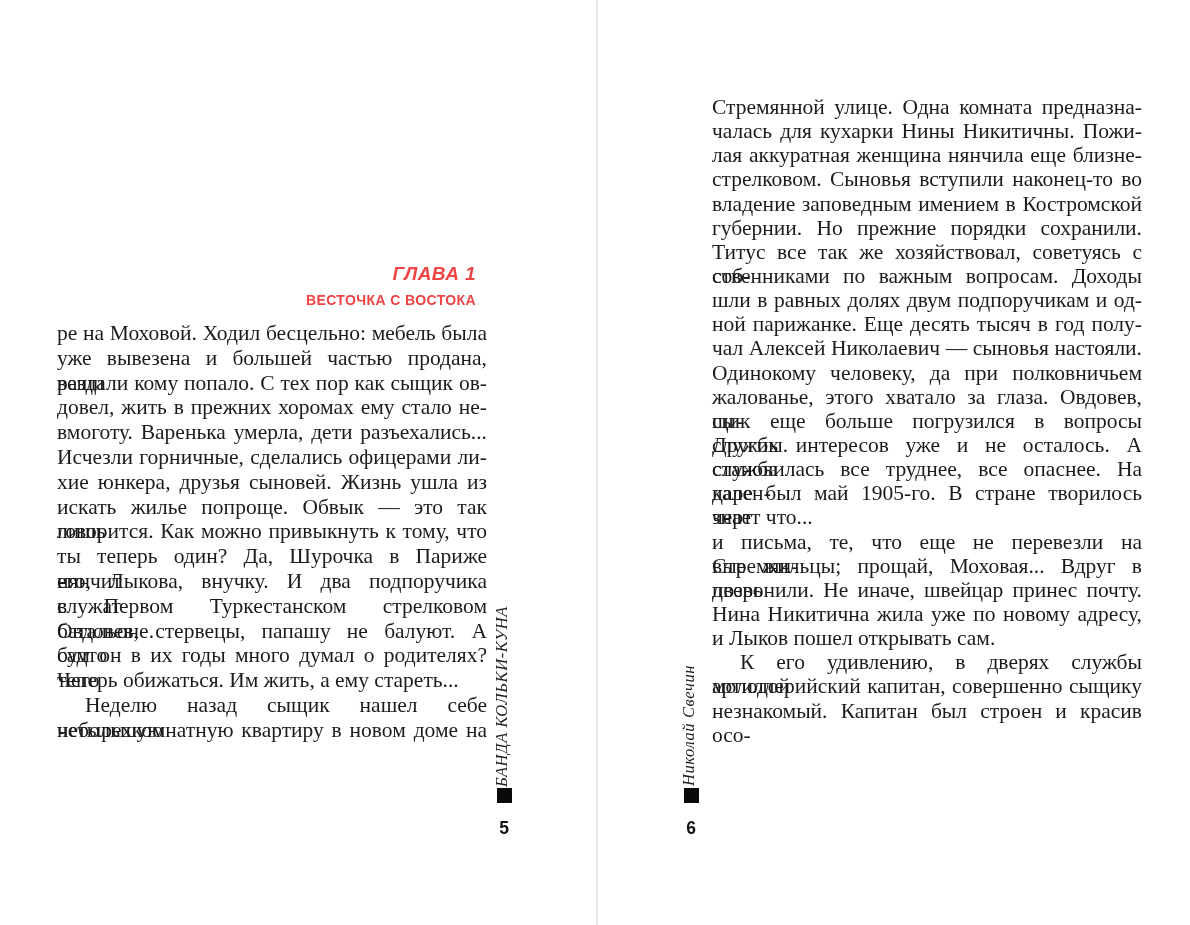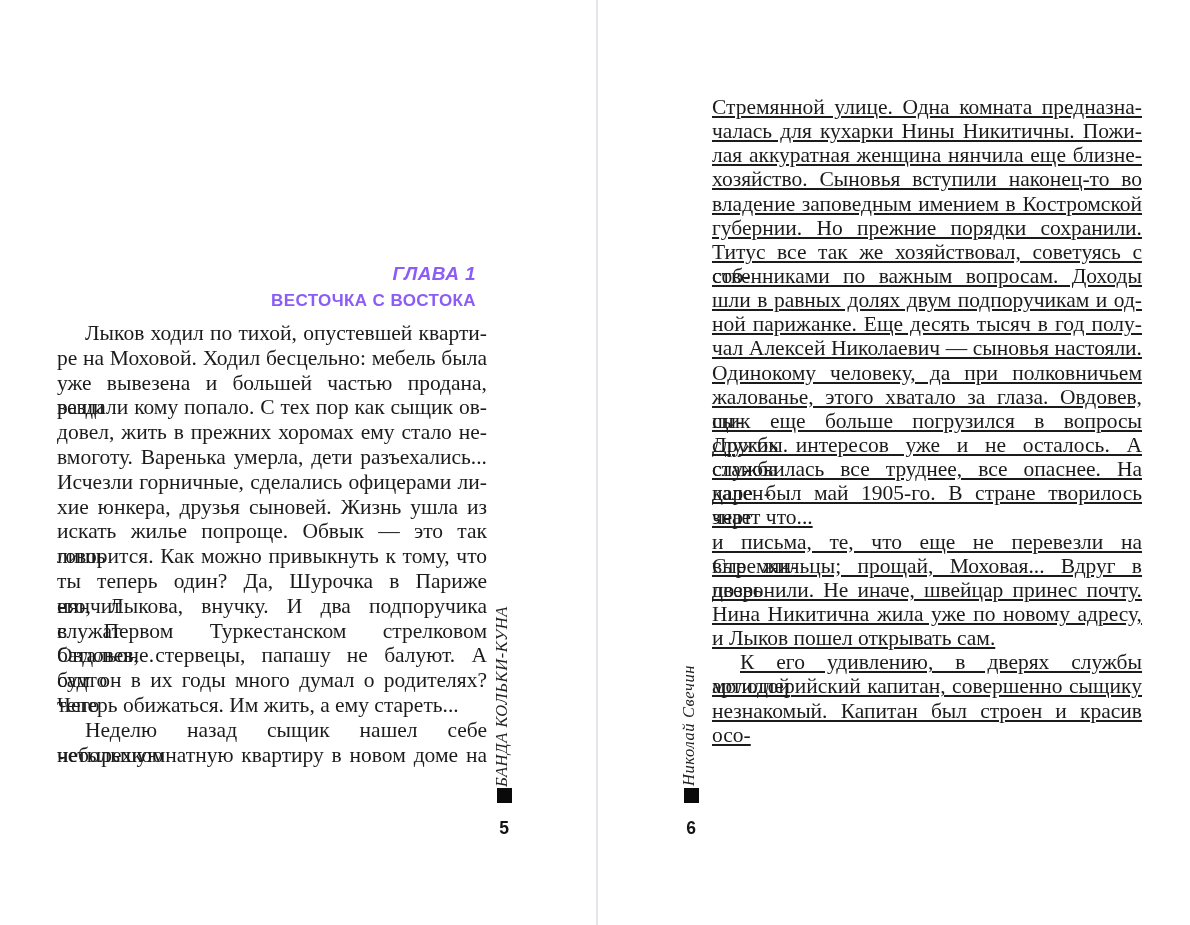--- a/index.html
+++ b/index.html
@@ -9,33 +9,33 @@
     color:var(--ink, #1b1b1b);
     font-family:"Liberation Serif", serif;
   }
   .divider {
     position:absolute; left:596px; top:0; width:2px; height:925px;
     background:var(--divider, #e4e4ea);
   }
   .chapter-block {
     position:absolute; left:57px; top:260px; width:419px;
     text-align:right;
-    font-family:"Liberation Sans", sans-serif; font-weight:bold; color:#8b5cf6;
+    font-family:"Liberation Sans", sans-serif; font-weight:bold; color:#ef4444;
   }
   .chapter-label { font-style:italic; font-size:19px; line-height:27px; letter-spacing:0.4px; }
-  .chapter-title { font-size:17px; line-height:27px; letter-spacing:0.4px; }
+  .chapter-title { font-size:14px; line-height:27px; letter-spacing:0.4px; }
   .page-text { position:absolute; width:430px; }
   #left-lines  { left:57px;  top:321px; }
   #right-lines { left:712px; top:95px;  }
   .line {
     font-size:21.5px; height:24.8px; line-height:24.8px;
     text-align:justify; text-align-last:justify;
     white-space:normal; overflow:visible;
   }
-  #right-lines .line { height:24.15px; line-height:24.15px;text-decoration:underline; }
+  #right-lines .line { height:24.15px; line-height:24.15px; }
   .line.indent { text-indent:28px; }
   .line.last { text-align-last:left; }
   .vtext {
     position:absolute;
     writing-mode:vertical-rl; transform:rotate(180deg);
     font-style:italic; font-size:16.5px; letter-spacing:0.6px; color:#1f1f1f;
     font-family:"Liberation Serif", serif; white-space:nowrap;
   }
   #vtext-left  { left:492px; top:610px; height:177px; }
   #vtext-right { left:679px; top:672px; height:114px; }
@@ -55,21 +55,20 @@
 <body style="--bg: #ffffff; --ink: #1b1b1b; --divider: #e4e4ea; --square: #0a0a0a;">
 
 <div class="divider"></div>
 
 <div>
   <div class="chapter-block">
     <div class="chapter-label">ГЛАВА 1</div>
     <div class="chapter-title">ВЕСТОЧКА С ВОСТОКА</div>
   </div>
   <div class="page-text" id="left-lines">
-      <div class="line indent">Лыков ходил по тихой, опустевшей кварти-</div>
       <div class="line">ре на Моховой. Ходил бесцельно: мебель была</div>
       <div class="line">уже вывезена и большей частью продана, вещи</div>
       <div class="line">раздали кому попало. С тех пор как сыщик ов-</div>
       <div class="line">довел, жить в прежних хоромах ему стало не-</div>
       <div class="line">вмоготу. Варенька умерла, дети разъехались...</div>
       <div class="line">Исчезли горничные, сделались офицерами ли-</div>
       <div class="line">хие юнкера, друзья сыновей. Жизнь ушла из</div>
       <div class="line">искать жилье попроще. Обвык — это так лишь</div>
       <div class="line">говорится. Как можно привыкнуть к тому, что</div>
       <div class="line">ты теперь один? Да, Шурочка в Париже нянчит</div>
@@ -84,21 +83,21 @@
   <div class="vtext" id="vtext-left">БАНДА КОЛЬКИ-КУНА</div>
   <div class="marker-square" id="square-left"></div>
   <div class="page-number" id="page-number-left">5</div>
 </div>
 
 <div>
   <div class="page-text" id="right-lines">
       <div class="line">Стремянной улице. Одна комната предназна-</div>
       <div class="line">чалась для кухарки Нины Никитичны. Пожи-</div>
       <div class="line">лая аккуратная женщина нянчила еще близне-</div>
-      <div class="line">хозяйство. Сыновья вступили наконец-то во</div>
+      <div class="line">стрелковом. Сыновья вступили наконец-то во</div>
       <div class="line">владение заповедным имением в Костромской</div>
       <div class="line">губернии. Но прежние порядки сохранили.</div>
       <div class="line">Титус все так же хозяйствовал, советуясь с соб-</div>
       <div class="line">ственниками по важным вопросам. Доходы</div>
       <div class="line">шли в равных долях двум подпоручикам и од-</div>
       <div class="line">ной парижанке. Еще десять тысяч в год полу-</div>
       <div class="line">чал Алексей Николаевич — сыновья настояли.</div>
       <div class="line">Одинокому человеку, да при полковничьем</div>
       <div class="line">жалованье, этого хватало за глаза. Овдовев, сы-</div>
       <div class="line">щик еще больше погрузился в вопросы службы.</div>

